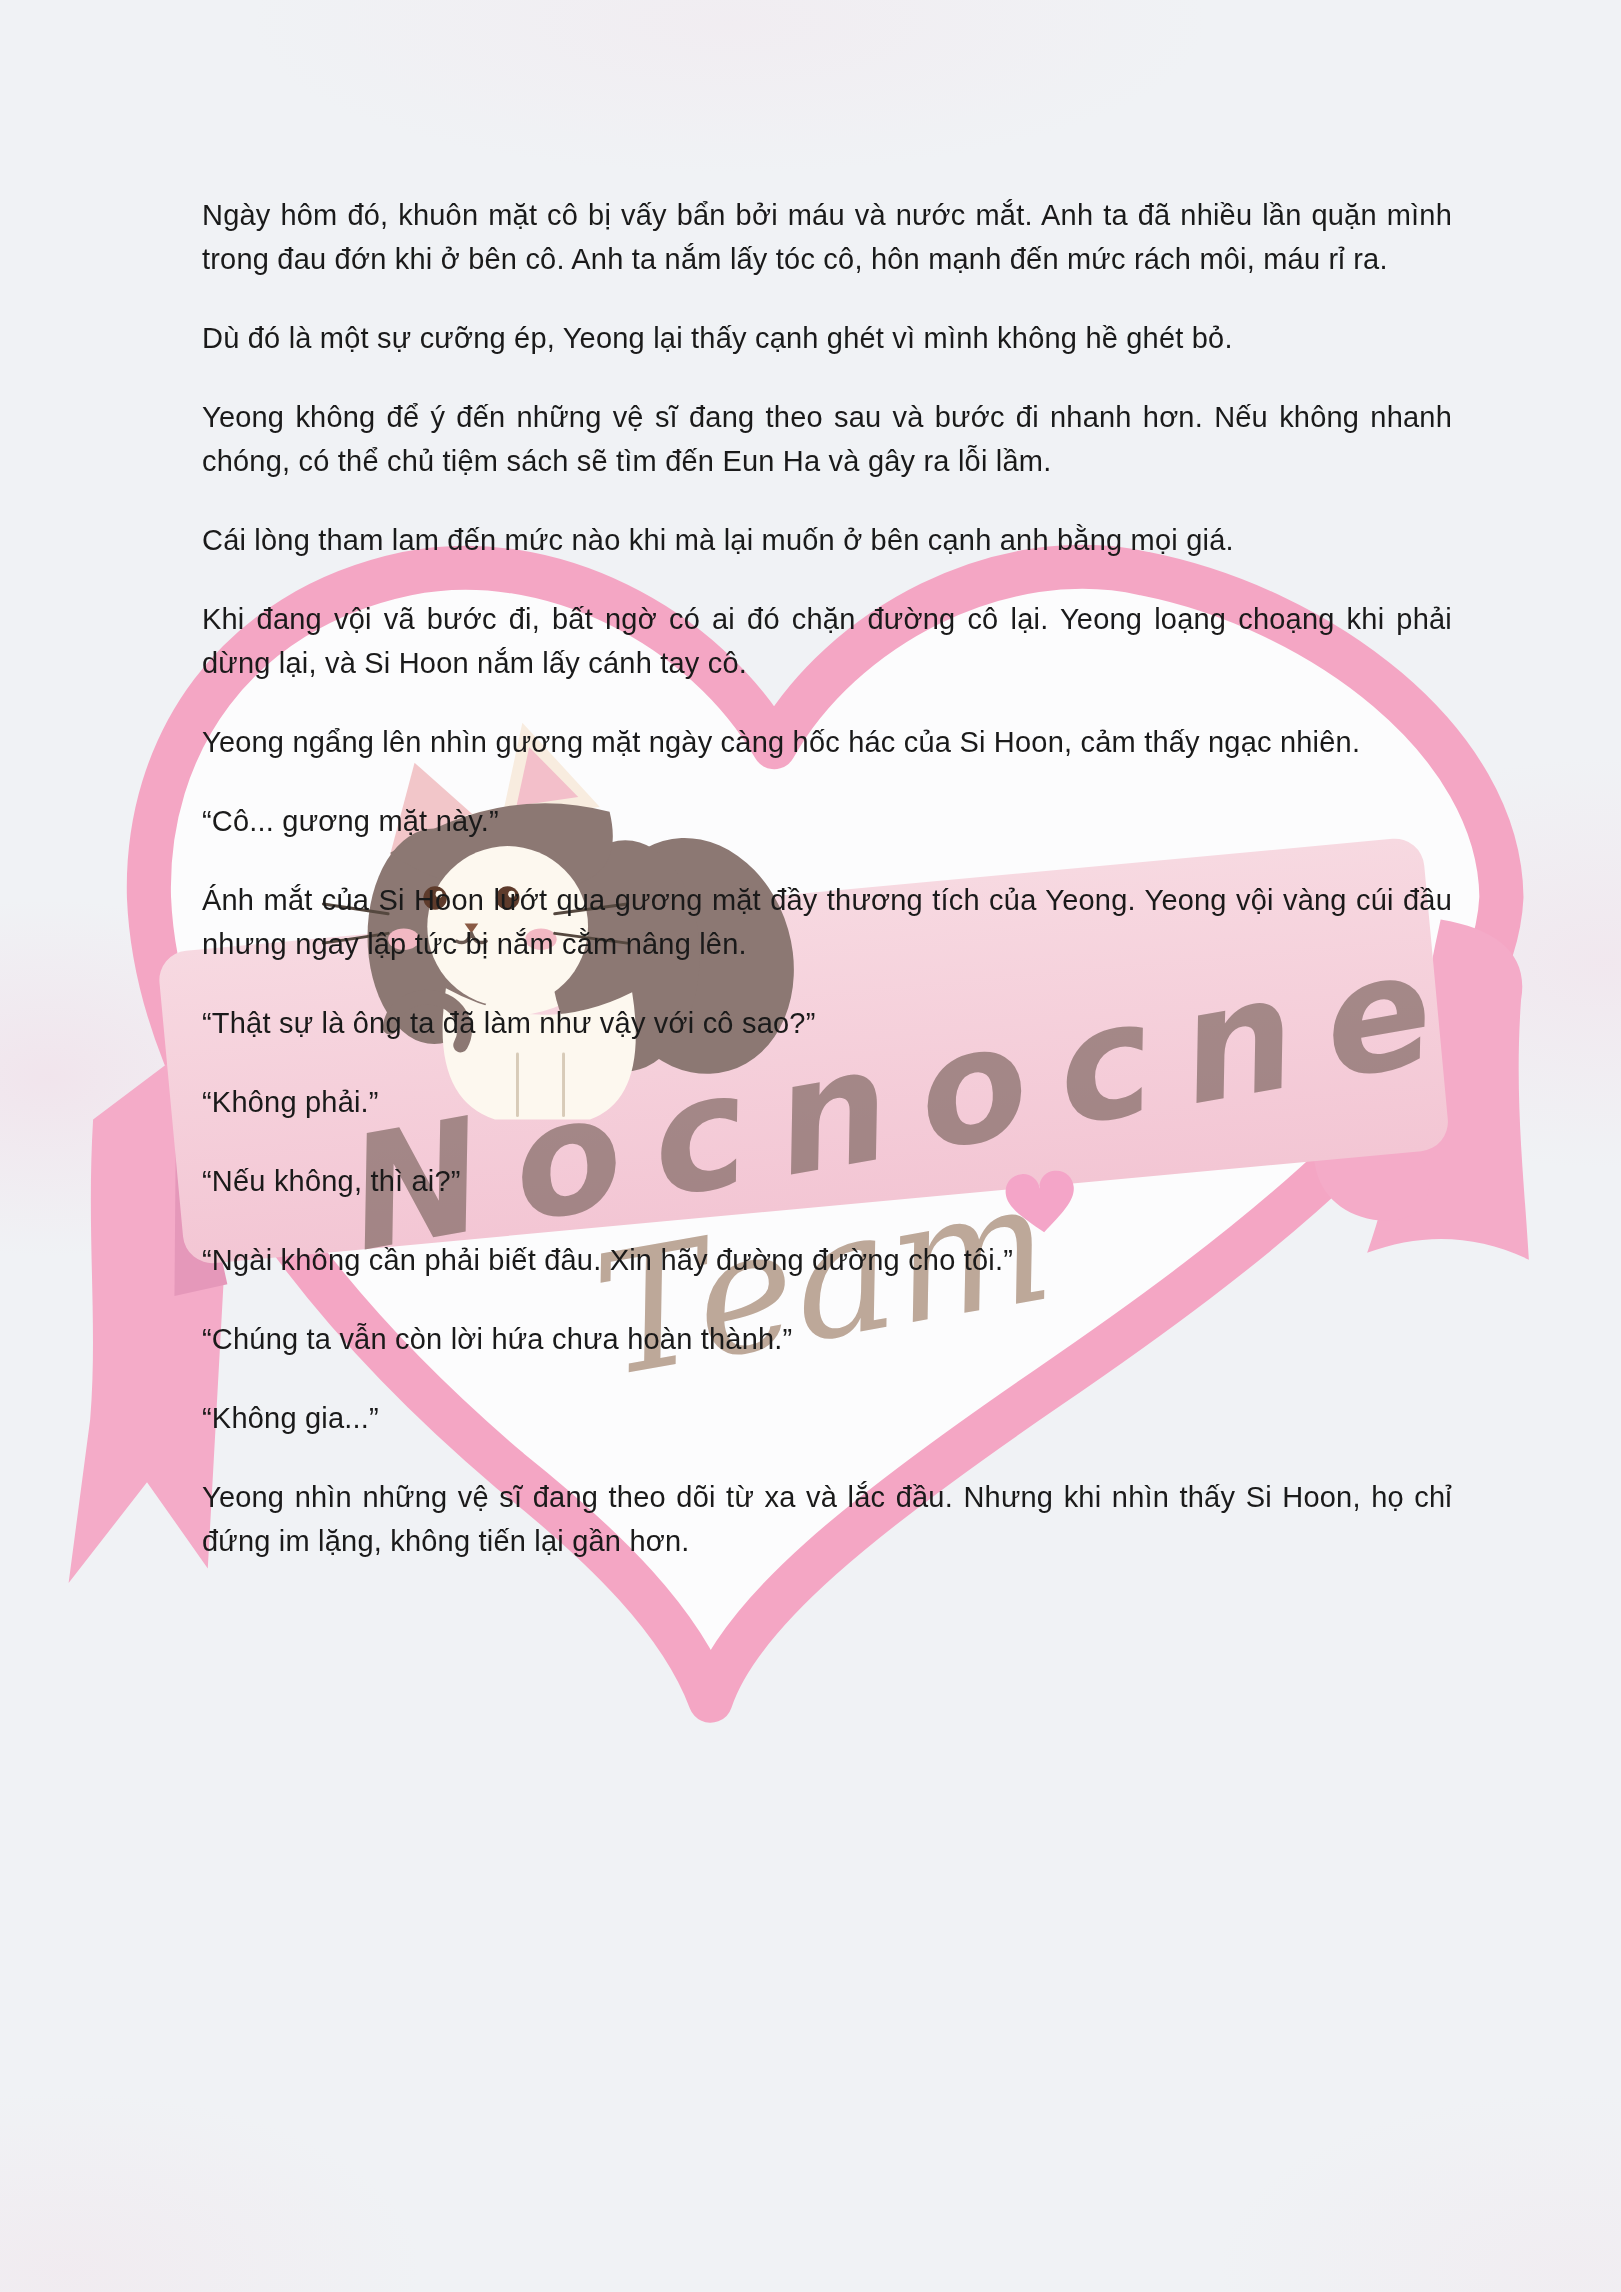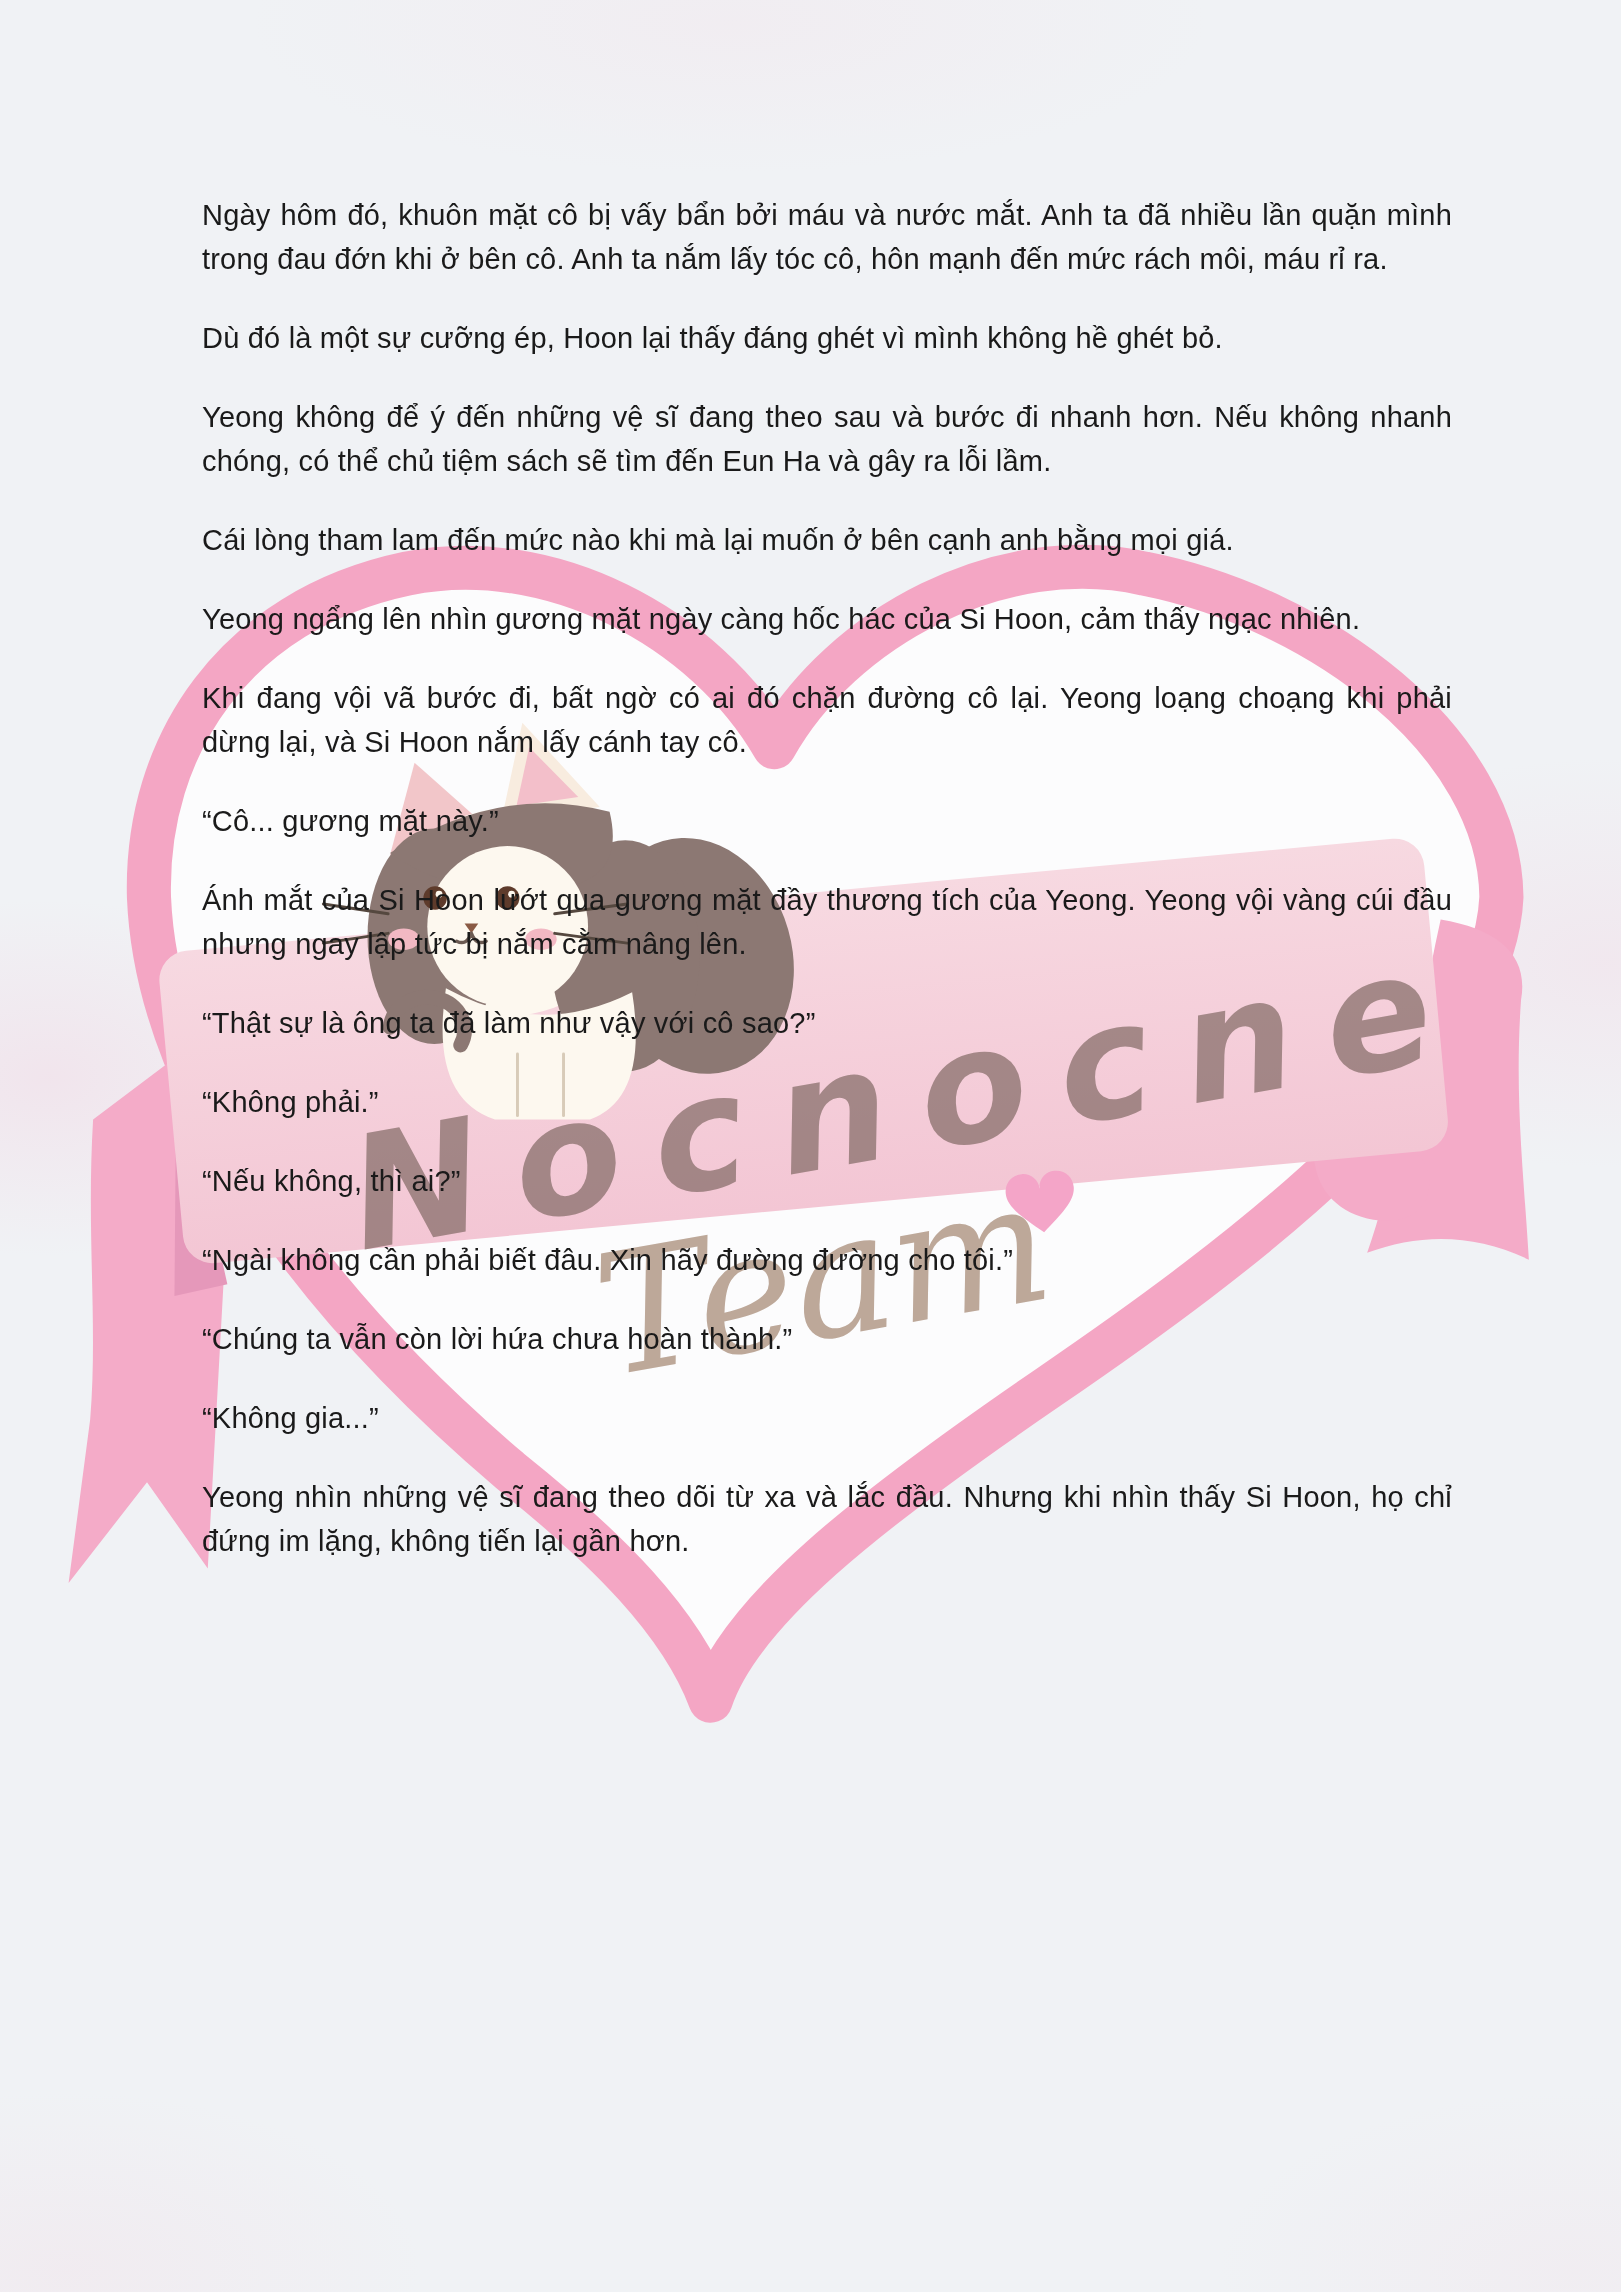--- a/index.html
+++ b/index.html
@@ -135,25 +135,25 @@
       <path d="M23,10 C23,4 18,0 13,0 C6,0 2,5 2,11 C2,19 10,26 23,37
            C36,26 44,19 44,11 C44,5 40,0 33,0 C28,0 23,4 23,10 Z" fill="#f4a5c8" transform="translate(1021,1200) rotate(-6) scale(1.66)"></path>
     </svg>
 
     <div class="wm-logo">Nocnocne</div>
     <div class="wm-team">Team</div>
   </div>
 
   <div class="text-layer">
     <p>Ngày hôm đó, khuôn mặt cô bị vấy bẩn bởi máu và nước mắt. Anh ta đã nhiều lần quặn mình trong đau đớn khi ở bên cô. Anh ta nắm lấy tóc cô, hôn mạnh đến mức rách môi, máu rỉ ra.</p>
-    <p>Dù đó là một sự cưỡng ép, Hoon lại thấy đáng ghét vì mình không hề ghét bỏ.</p>
+    <p>Dù đó là một sự cưỡng ép, Yeong lại thấy cạnh ghét vì mình không hề ghét bỏ.</p>
     <p>Yeong không để ý đến những vệ sĩ đang theo sau và bước đi nhanh hơn. Nếu không nhanh chóng, có thể chủ tiệm sách sẽ tìm đến Eun Ha và gây ra lỗi lầm.</p>
     <p>Cái lòng tham lam đến mức nào khi mà lại muốn ở bên cạnh anh bằng mọi giá.</p>
+    <p>Khi đang vội vã bước đi, bất ngờ có ai đó chặn đường cô lại. Yeong loạng choạng khi phải dừng lại, và Si Hoon nắm lấy cánh tay cô.</p>
     <p>Yeong ngẩng lên nhìn gương mặt ngày càng hốc hác của Si Hoon, cảm thấy ngạc nhiên.</p>
-    <p>Khi đang vội vã bước đi, bất ngờ có ai đó chặn đường cô lại. Yeong loạng choạng khi phải dừng lại, và Si Hoon nắm lấy cánh tay cô.</p>
     <p>“Cô... gương mặt này.”</p>
     <p>Ánh mắt của Si Hoon lướt qua gương mặt đầy thương tích của Yeong. Yeong vội vàng cúi đầu nhưng ngay lập tức bị nắm cằm nâng lên.</p>
     <p>“Thật sự là ông ta đã làm như vậy với cô sao?”</p>
     <p>“Không phải.”</p>
     <p>“Nếu không, thì ai?”</p>
     <p>“Ngài không cần phải biết đâu. Xin hãy đường đường cho tôi.”</p>
     <p>“Chúng ta vẫn còn lời hứa chưa hoàn thành.”</p>
     <p>“Không gia...”</p>
     <p>Yeong nhìn những vệ sĩ đang theo dõi từ xa và lắc đầu. Nhưng khi nhìn thấy Si Hoon, họ chỉ đứng im lặng, không tiến lại gần hơn.</p>
   </div>

